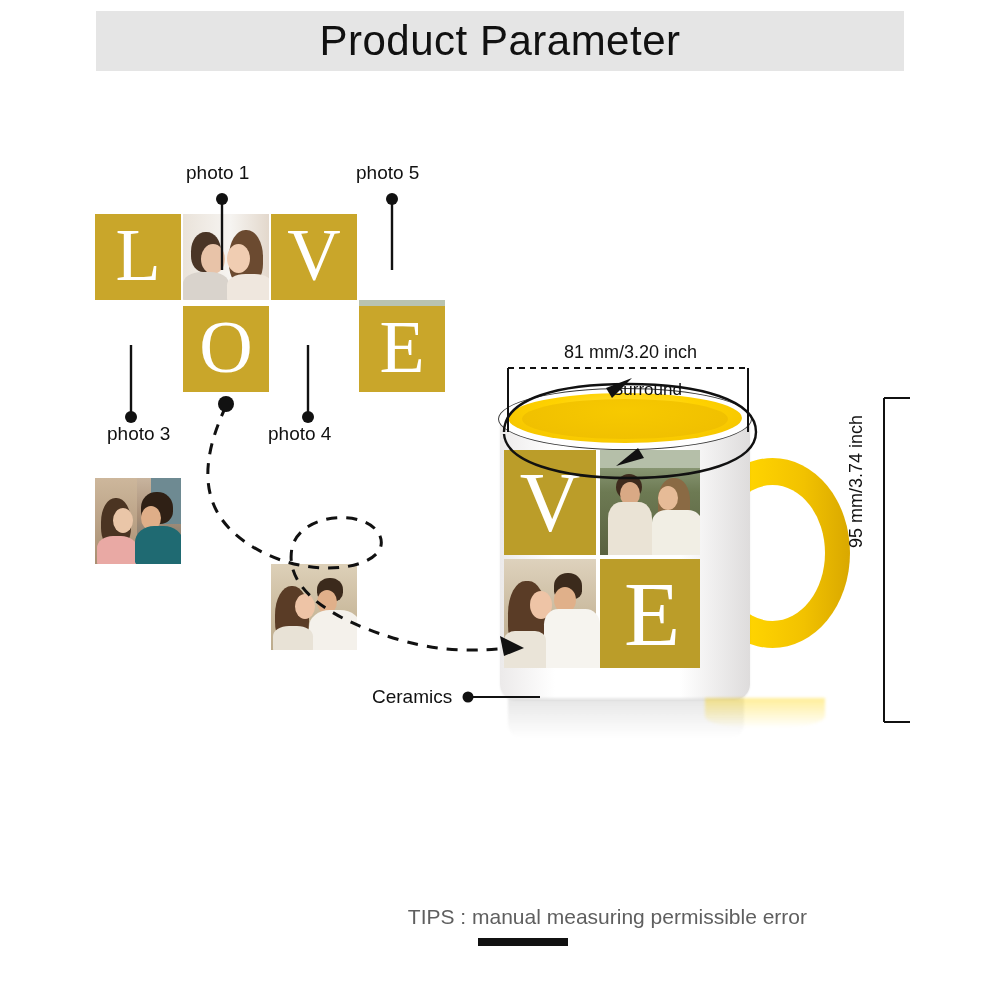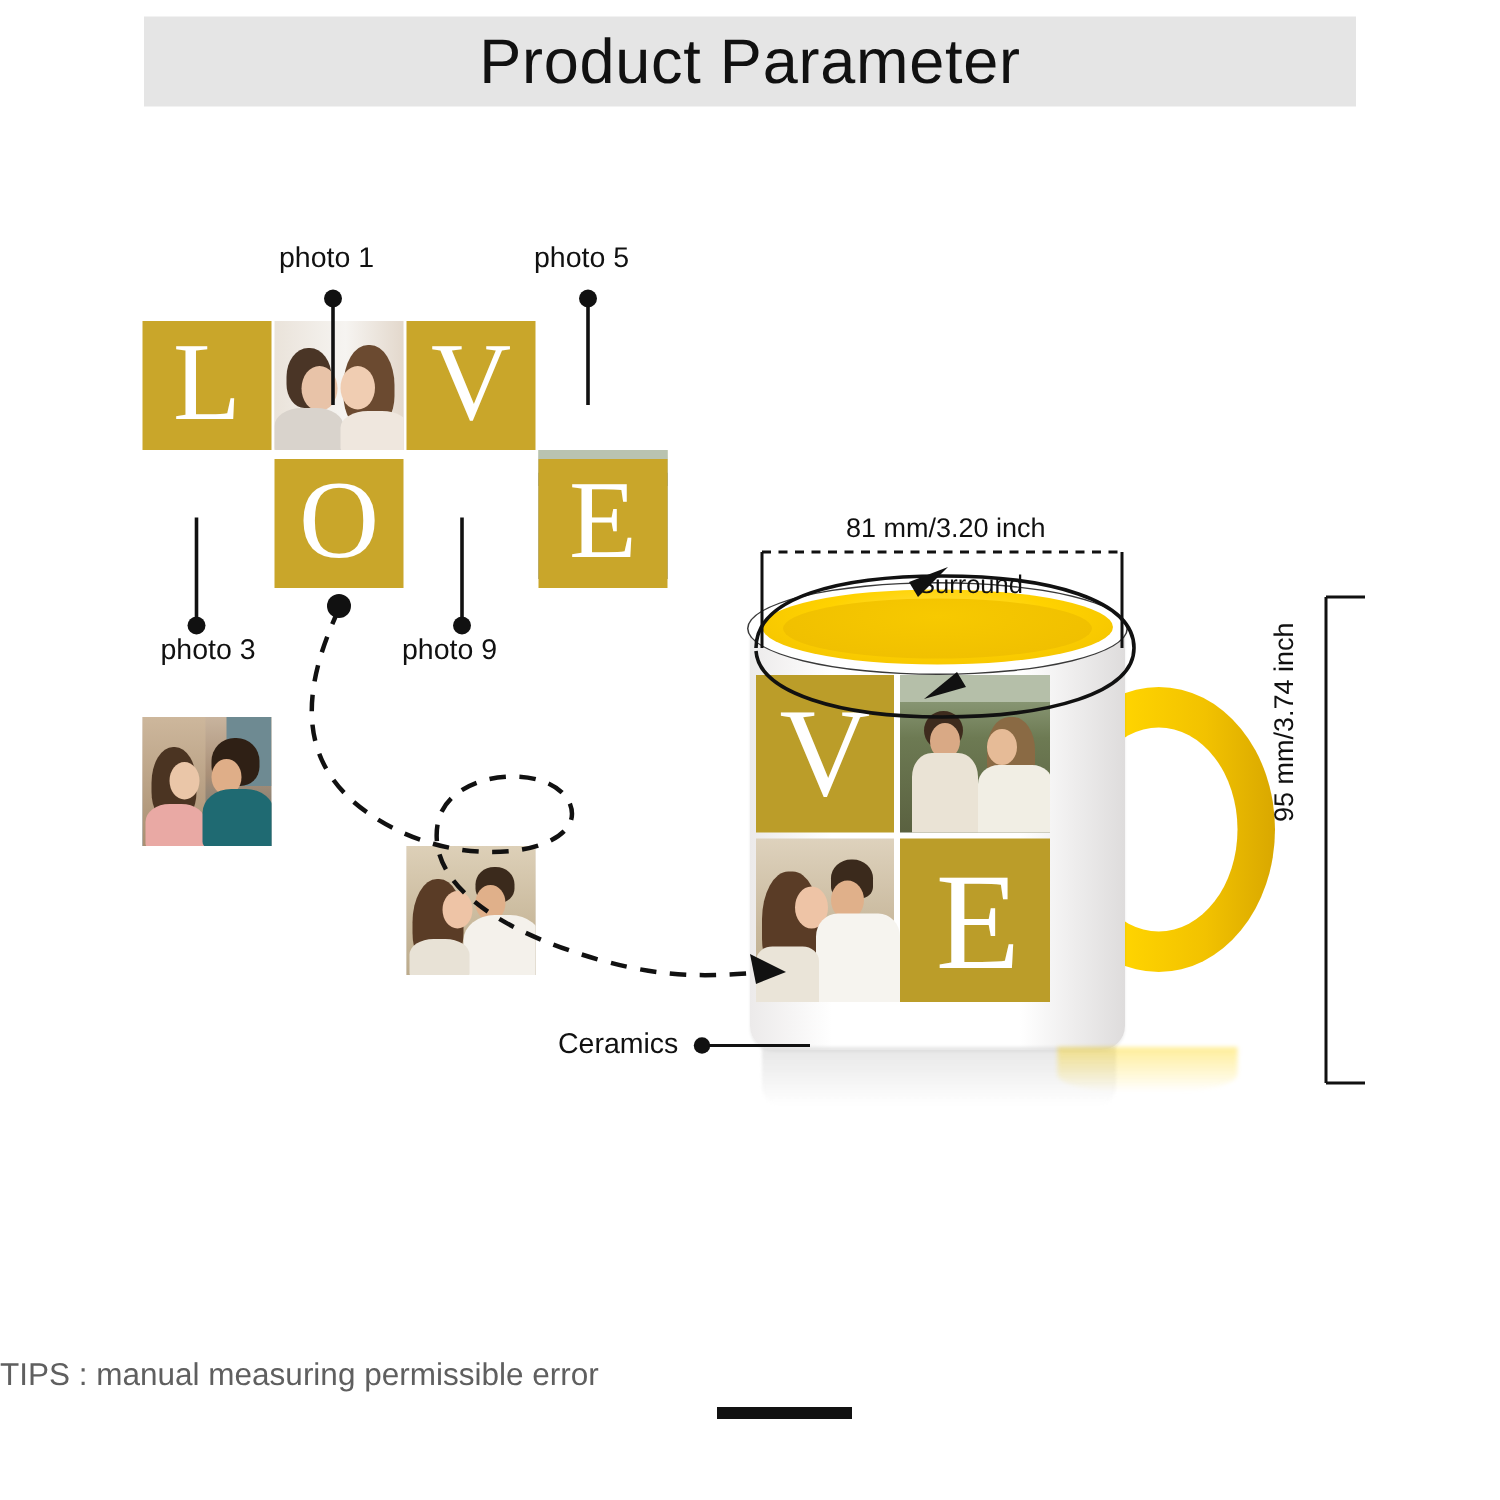--- a/index.html
+++ b/index.html
@@ -46,21 +46,21 @@
 
   
   .lbl{position:absolute;font-size:19px;color:#111;white-space:nowrap;}
 
   
   .spec{
     position:absolute;left:98px;top:805px;width:805px;height:88px;background:#e5e5e5;
   }
   .spec .cellTxt{position:absolute;font-size:23px;color:#111;white-space:nowrap;}
   .tips{
-    position:absolute;left:0;top:905px;width:807px;text-align:left;
+    position:absolute;left:0;top:905px;width:807px;text-align:right;
     font-size:21px;color:#5f5f5f;
   }
   .blackbar{position:absolute;left:478px;top:938px;width:90px;height:8px;background:#111;}
 
   svg.overlay{position:absolute;left:0;top:0;width:1000px;height:1000px;pointer-events:none;}
 </style>
 </head>
 <body>
 
 <div class="page">
@@ -126,21 +126,21 @@
     </div>
 
     <div class="cell c3 row1 tile">
       <span>E</span>
     </div>
   </div>
 
   <div class="lbl" style="left:186px;top:162px;">photo 1</div>
   <div class="lbl" style="left:356px;top:162px;">photo 5</div>
   <div class="lbl" style="left:94px;top:423px;margin-left:13px;">photo 3</div>
-  <div class="lbl" style="left:268px;top:423px;">photo 9</div>
+  <div class="lbl" style="left:268px;top:423px;">photo 4</div>
 
   <div style="position:absolute;left:480px;top:380px;width:420px;height:370px;">
 
     <div style="position:absolute;left:215px;top:78px;width:155px;height:190px;border-radius:50%;
                 background:linear-gradient(90deg,#e8b800 0%,#ffd400 35%,#f2c200 70%,#d9a800 100%);"></div>
     <div style="position:absolute;left:240px;top:105px;width:105px;height:136px;border-radius:50%;background:#fff;"></div>
     <div style="position:absolute;left:208px;top:80px;width:50px;height:40px;background:#fff;border-radius:6px;"></div>
     <div style="position:absolute;left:208px;top:232px;width:50px;height:42px;background:#fff;border-radius:6px;"></div>
 
     <div style="position:absolute;left:20px;top:30px;width:250px;height:290px;

